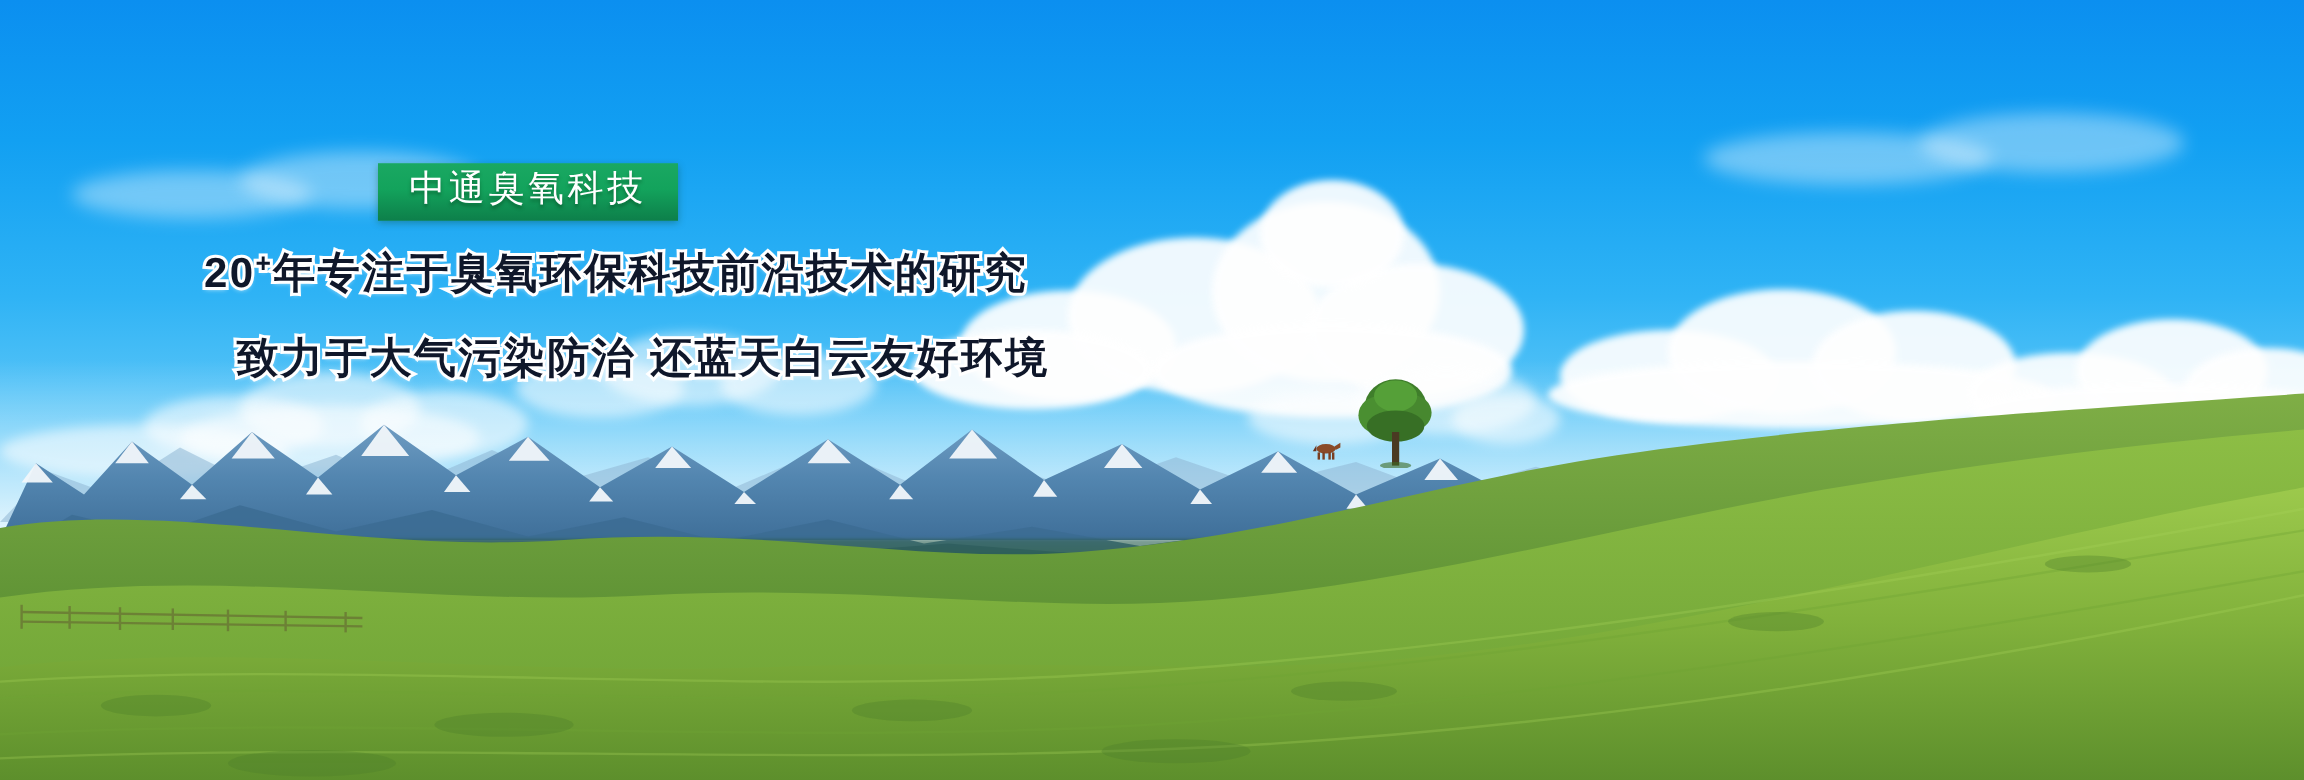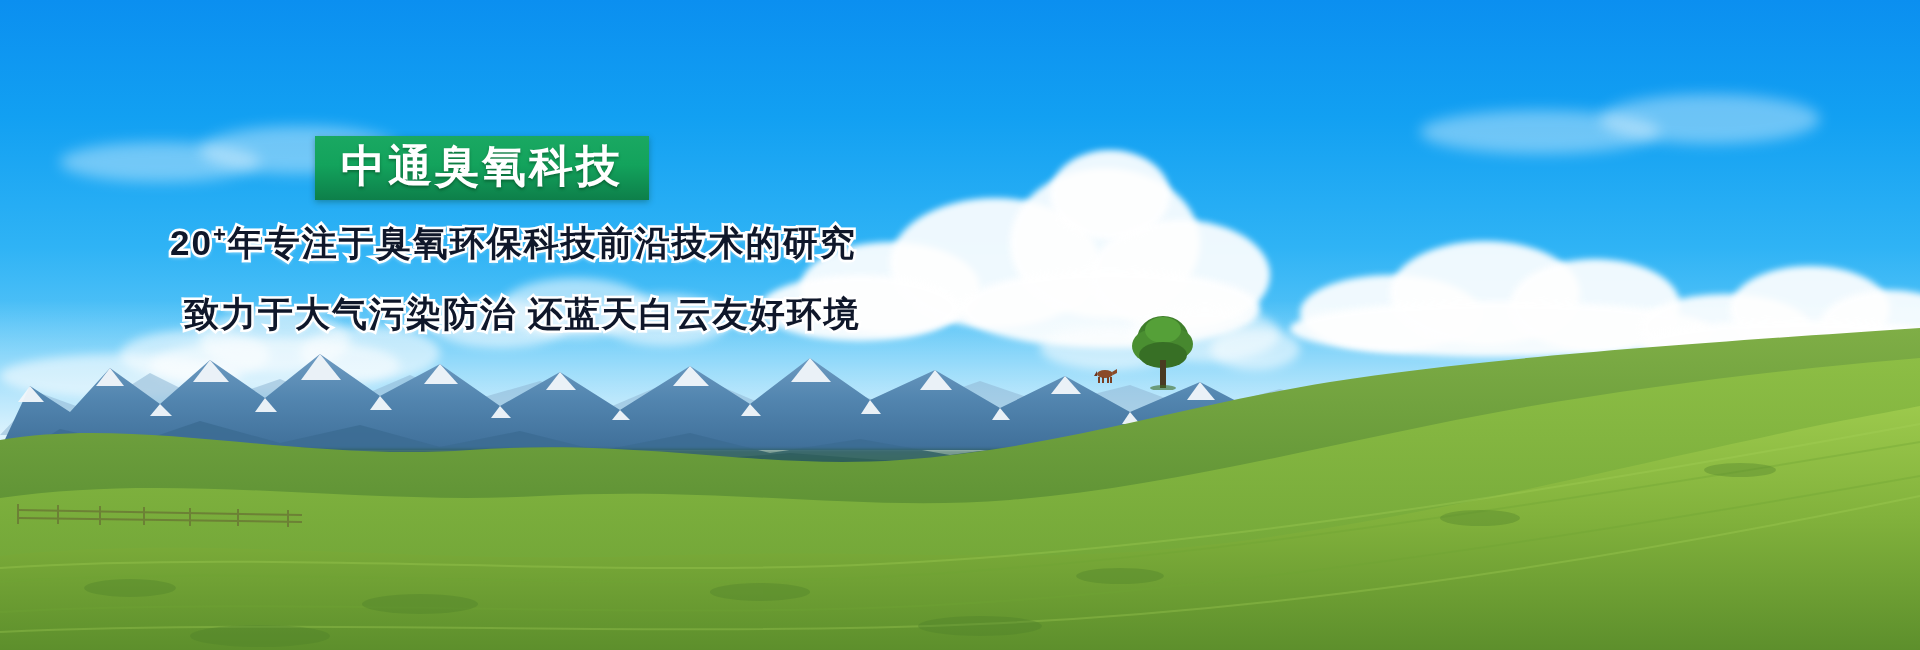--- a/index.html
+++ b/index.html
@@ -69,43 +69,43 @@
   .title-bar {
     display:inline-block;
     margin-left:145px;
     padding:6px 26px 10px 26px;
     background:linear-gradient(180deg,#1aa862 0%,#13a35c 45%,#0d7f4a 100%);
     box-shadow:0 2px 6px rgba(0,60,30,.35);
   }
   .title-bar .title-text {
     display:block;
     font-family:"Liberation Sans", sans-serif;
-    font-size:44px;
-    font-weight:bold;
+    font-size:30px;
+    font-weight:normal;
     color:#ffffff;
     letter-spacing:3px;
     line-height:1.08;
     text-shadow:0 2px 3px rgba(0,50,20,.45);
     white-space:nowrap;
   }
 
   .tagline {
     display:block;
     margin-top:20px;
     font-family:"Liberation Sans", sans-serif;
     font-size:35px;
     font-weight:bold;
     letter-spacing:2px;
     color:#0f172a;
     white-space:nowrap;
     -webkit-text-stroke:5px #ffffff;
     paint-order:stroke fill;
     text-shadow:0 2px 4px rgba(255,255,255,.9);
   }
-  .tagline.line2 { margin-top:24px; margin-left:14px;font-family:Liberation Serif, serif; }
+  .tagline.line2 { margin-top:24px; margin-left:27px; }
   .tagline sup.plus {
     font-size:22px;
     vertical-align:super;
     line-height:0;
   }
 </style>
 </head>
 <body>
 
 <div id="banner">

